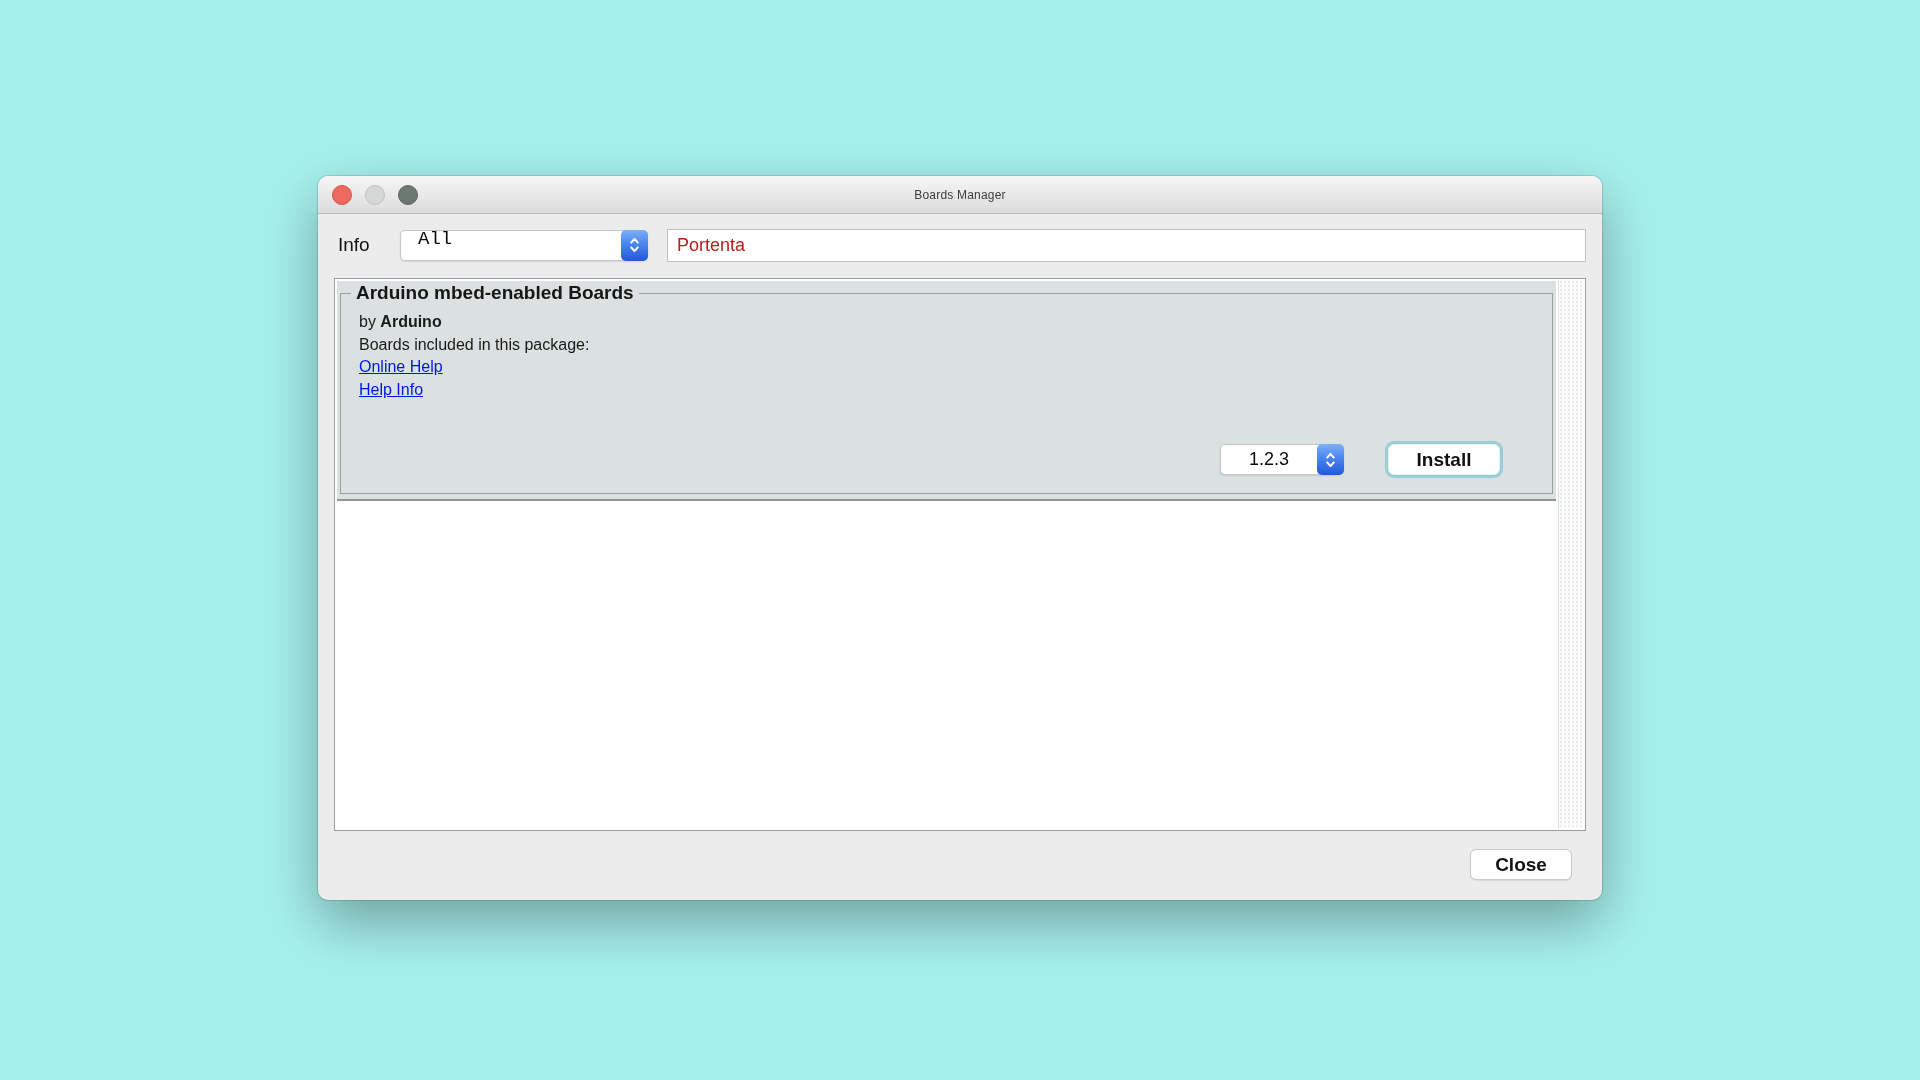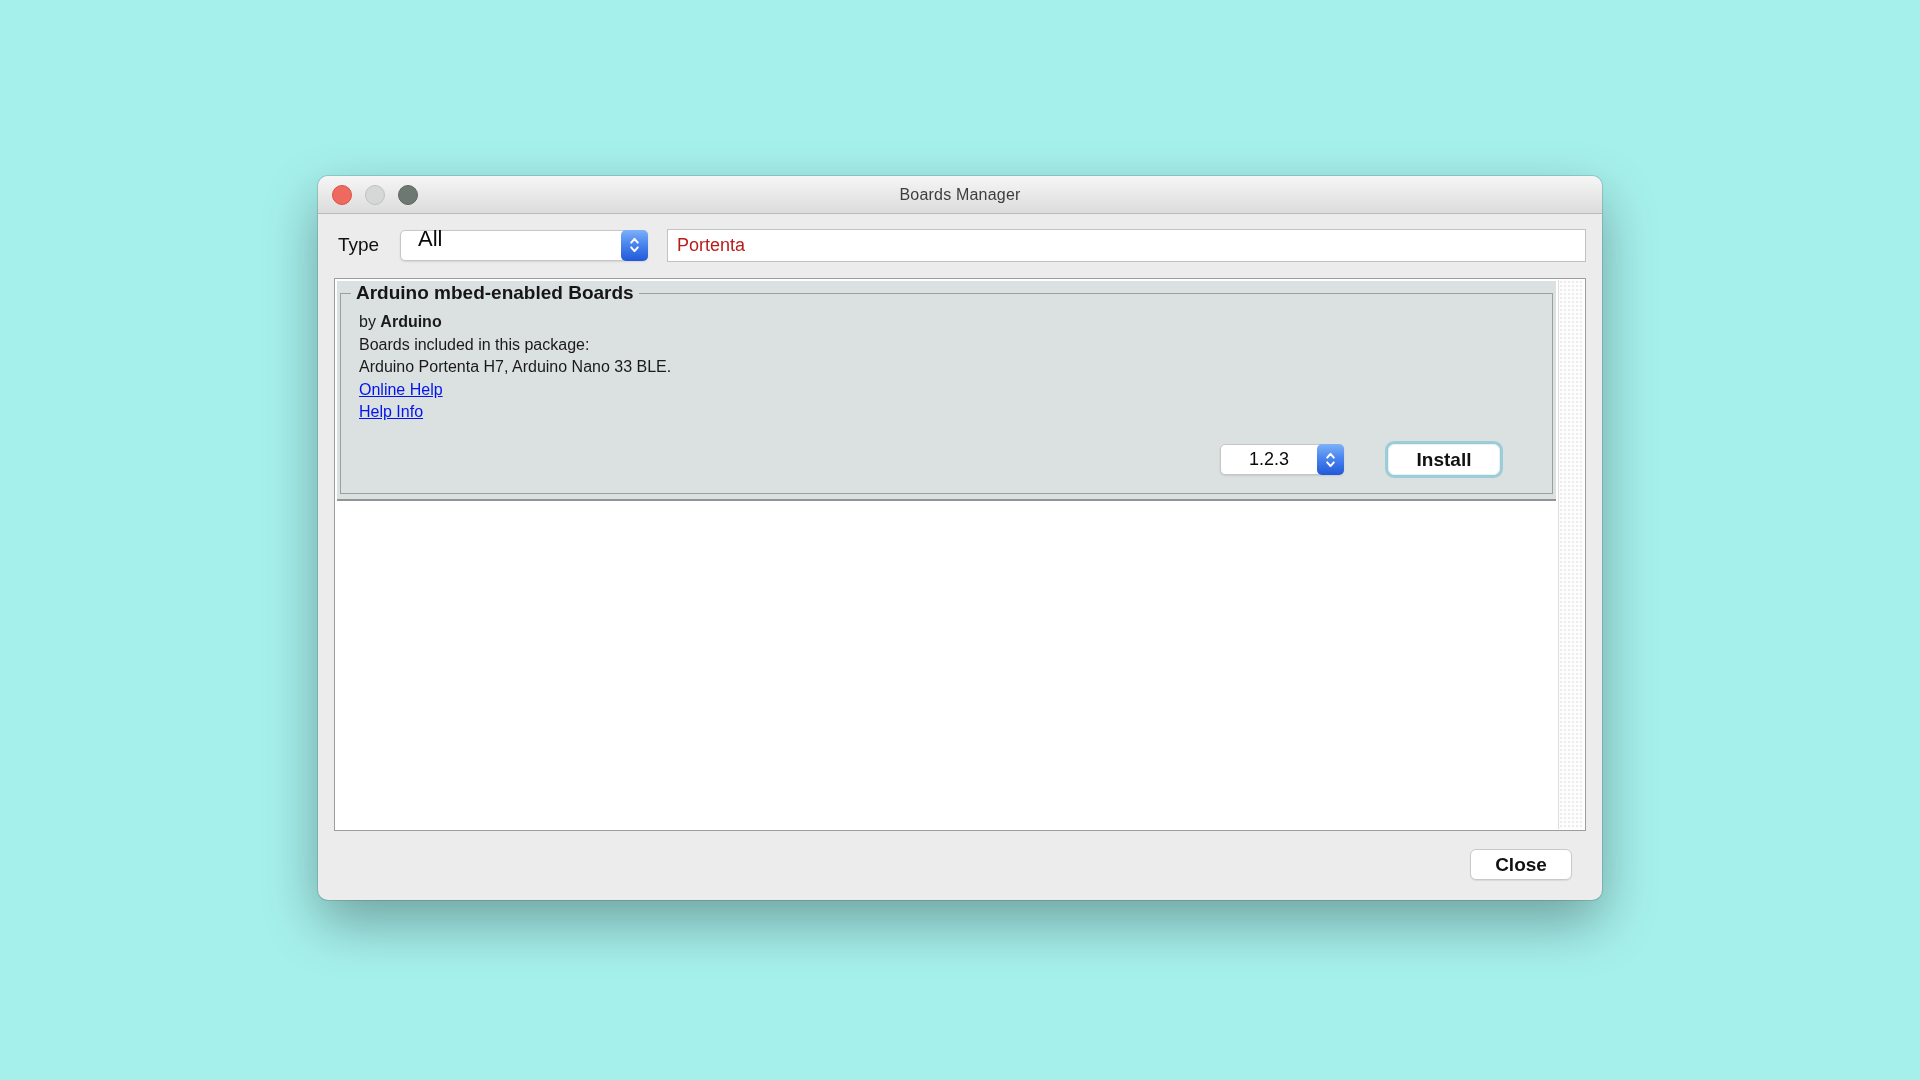--- a/index.html
+++ b/index.html
@@ -22,21 +22,21 @@
 
   
   .titlebar {
     position: absolute; left: 0; right: 0; top: 0; height: 38px;
     background: linear-gradient(#f6f6f6, #dcdcdc);
     border-bottom: 1px solid #b9b9b9;
     border-radius: 10px 10px 0 0;
     display: flex; align-items: center; justify-content: center;
   }
   .titlebar .title {
-    font-size: 16px; color: #3d3d3d; letter-spacing: .2px;
+    font-size: 12px; color: #3d3d3d; letter-spacing: .2px;
   }
   .lights {
     position: absolute; left: 14px; top: 0; height: 100%;
     display: flex; align-items: center; gap: 13px;
   }
   .light { width: 20px; height: 20px; border-radius: 50%; }
   .light.red   { background: #ee6a5e; border: 1px solid #d95347; }
   .light.gray  { background: #d6d8d7; border: 1px solid #bfc1c0; }
   .light.dark  { background: #6e7872; border: 1px solid #5d655f; }
 
@@ -47,21 +47,21 @@
   }
   .type-label { width: 62px; font-size: 19px; color: #111; }
 
   .dropdown {
     position: relative; width: 248px; height: 31px;
     background: #fff; border: 1px solid #c6c6c6; border-radius: 5px;
     box-shadow: 0 1px 2px rgba(0,0,0,.10);
   }
   .dropdown .value {
     position: absolute; left: 17px; top: 0; bottom: 12px;
-    display: flex; align-items: center; font-size: 22px; color: #0a0a0a;
+    display: flex; align-items: center; font-size: 19px; color: #0a0a0a; font-family: Liberation Mono, monospace;
   }
   .stepper {
     position: absolute; right: -1px; top: -1px; bottom: -1px; width: 27px;
     border-radius: 5px;
     background: linear-gradient(#7db1f8 0%, #4a85ef 45%, #2258d8 100%);
     display: flex; align-items: center; justify-content: center;
   }
 
   .search-field {
     flex: 1; height: 33px; margin-left: 19px;
@@ -145,21 +145,21 @@
   <div class="titlebar">
     <div class="lights">
       <span class="light red"></span>
       <span class="light gray"></span>
       <span class="light dark"></span>
     </div>
     <span class="title">Boards Manager</span>
   </div>
 
   <div class="filter-row">
-    <span class="type-label">Type</span>
+    <span class="type-label">Info</span>
 
     <div class="dropdown">
       <span class="value">All</span>
       <span class="stepper">
         <svg width="11" height="18" viewBox="0 0 11 18">
           <path d="M2.2 6.6 L5.5 2.9 L8.8 6.6" stroke="#fff" stroke-width="2" fill="none" stroke-linecap="round" stroke-linejoin="round"></path>
           <path d="M2.2 11.4 L5.5 15.1 L8.8 11.4" stroke="#fff" stroke-width="2" fill="none" stroke-linecap="round" stroke-linejoin="round"></path>
         </svg>
       </span>
     </div>
@@ -169,21 +169,20 @@
 
   <div class="list">
 
     <div class="entry">
       <fieldset>
         <legend>Arduino mbed-enabled Boards</legend>
 
         <div class="entry-body">
           <div><span>by </span><span class="bold">Arduino</span></div>
           <div>Boards included in this package:</div>
-          <div>Arduino Portenta H7, Arduino Nano 33 BLE.</div>
           <div class="link-row"><a href="#">Online Help</a></div>
           <div class="link-row"><a href="#">Help Info</a></div>
         </div>
 
         <div class="entry-actions">
           <div class="version-combo">
             <span class="value">1.2.3</span>
             <span class="stepper">
               <svg width="11" height="18" viewBox="0 0 11 18">
                 <path d="M2.2 6.6 L5.5 2.9 L8.8 6.6" stroke="#fff" stroke-width="2" fill="none" stroke-linecap="round" stroke-linejoin="round"></path>

